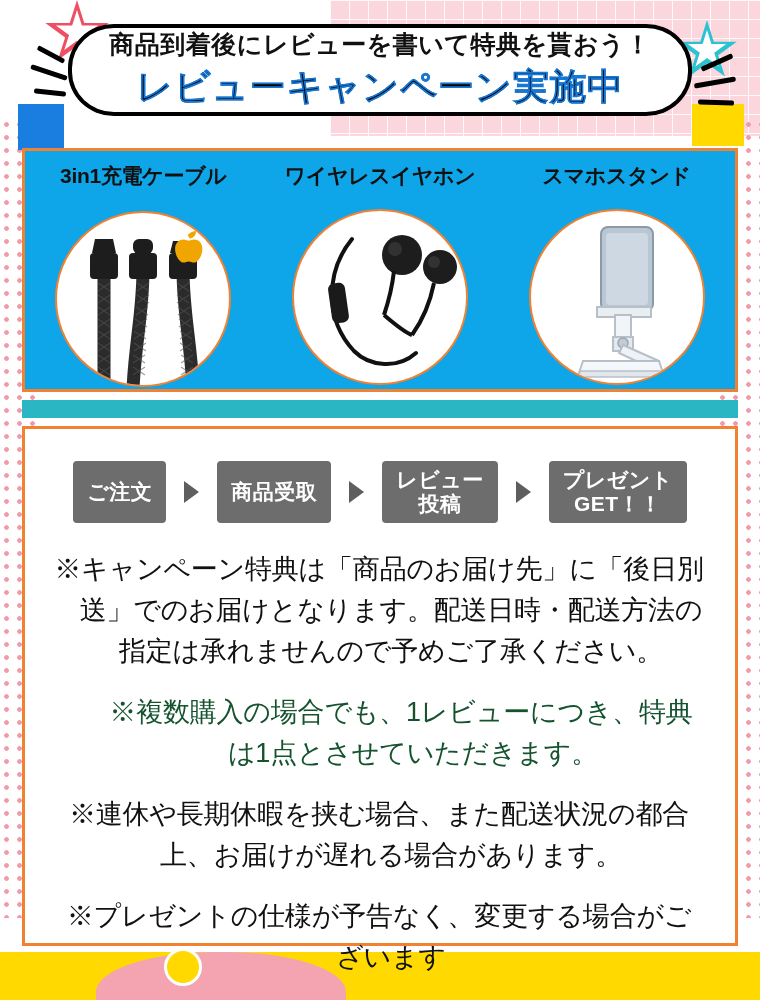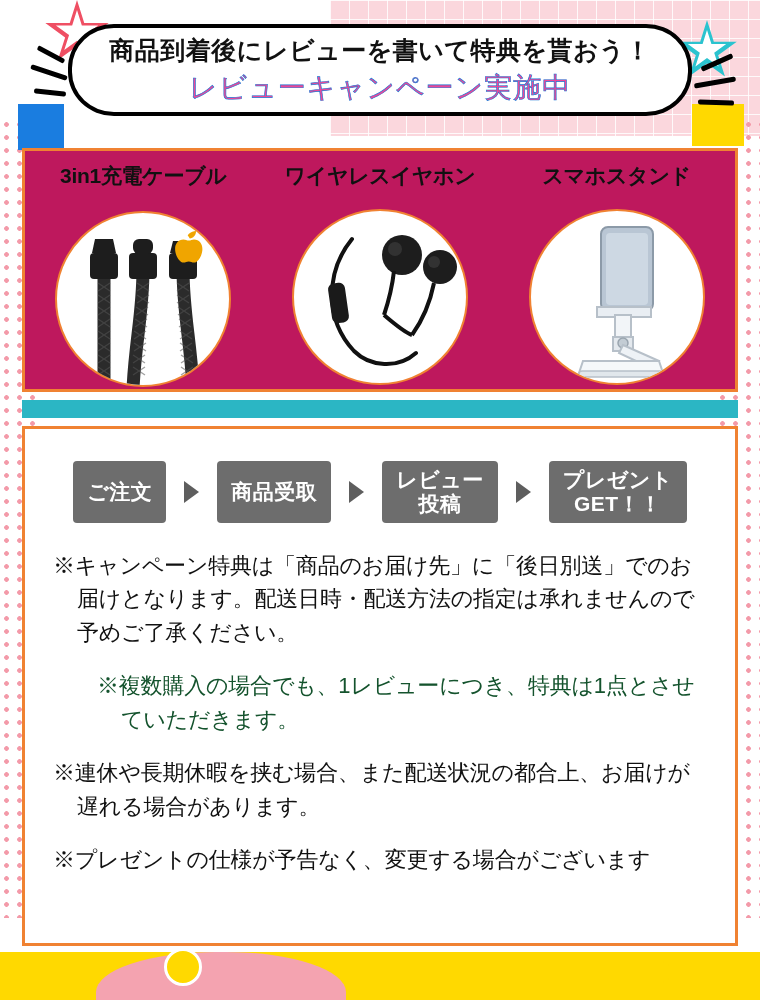--- a/index.html
+++ b/index.html
@@ -140,33 +140,33 @@
     z-index: 5;
   }
   .header-line1 {
     font-size: 25px;
     font-weight: bold;
     color: #111111;
     letter-spacing: .5px;
     margin-bottom: 2px;
   }
   .header-line2 {
-    font-size: 28px;
-    font-weight: normal;
-    color: #ec4899;
+    font-size: 36px;
+    font-weight: bold;
+    color: #000000;
     letter-spacing: 1px;
     -webkit-text-stroke: .6px #1678d6;
   }
 
   
   .gift-panel {
     position: absolute;
     left: 22px; top: 148px;
     width: 716px; height: 244px;
-    background: #be185d;
+    background: #0ea5e9;
     border: 3px solid #f08232;
     box-sizing: border-box;
     z-index: 4;
   }
   .gift-col {
     position: absolute;
     top: 0;
     width: 33.33%;
     height: 100%;
     text-align: center;
@@ -247,26 +247,27 @@
     border-top: 11px solid transparent;
     border-bottom: 11px solid transparent;
     margin: 0 6px;
   }
 
   
   .notes-body {
     margin: 26px 30px 0 28px;
   }
   .note {
-    font-size: 22px;
+    font-size: 27px;
     line-height: 1.52;
     color: #111111;
     margin-bottom: 20px;
     text-indent: 0;
     letter-spacing: -.2px;
+    text-align: center;
   }
   .note .hang { display: block; padding-left: 24px; text-indent: -24px; }
   .note.red { color: #e8392c; }
   .note.red .hang { color: #14532d; margin-left: 44px; }
 </style>
 </head>
 <body>
 
 <div id="page">
 

